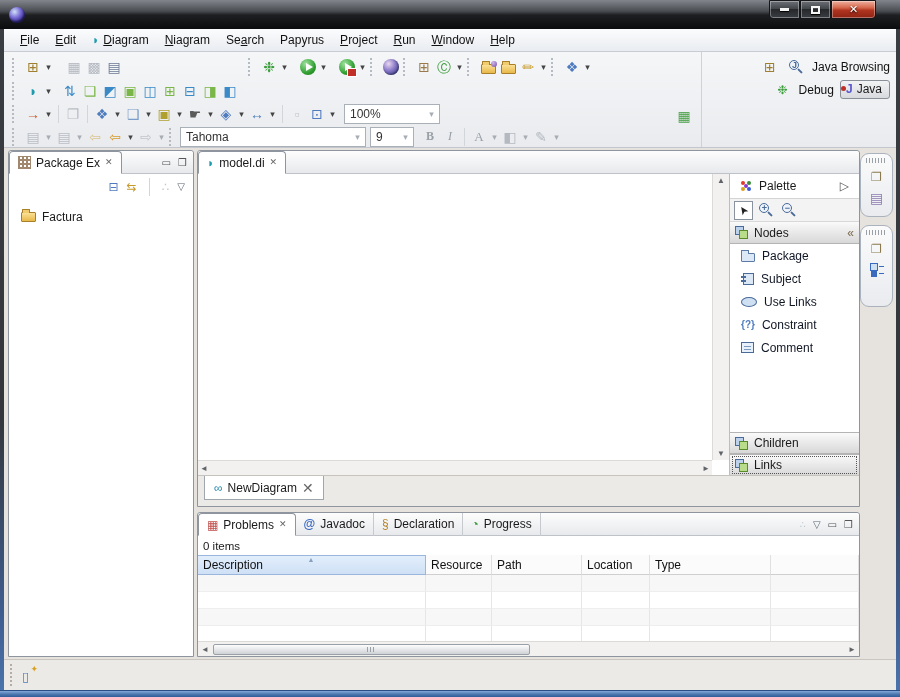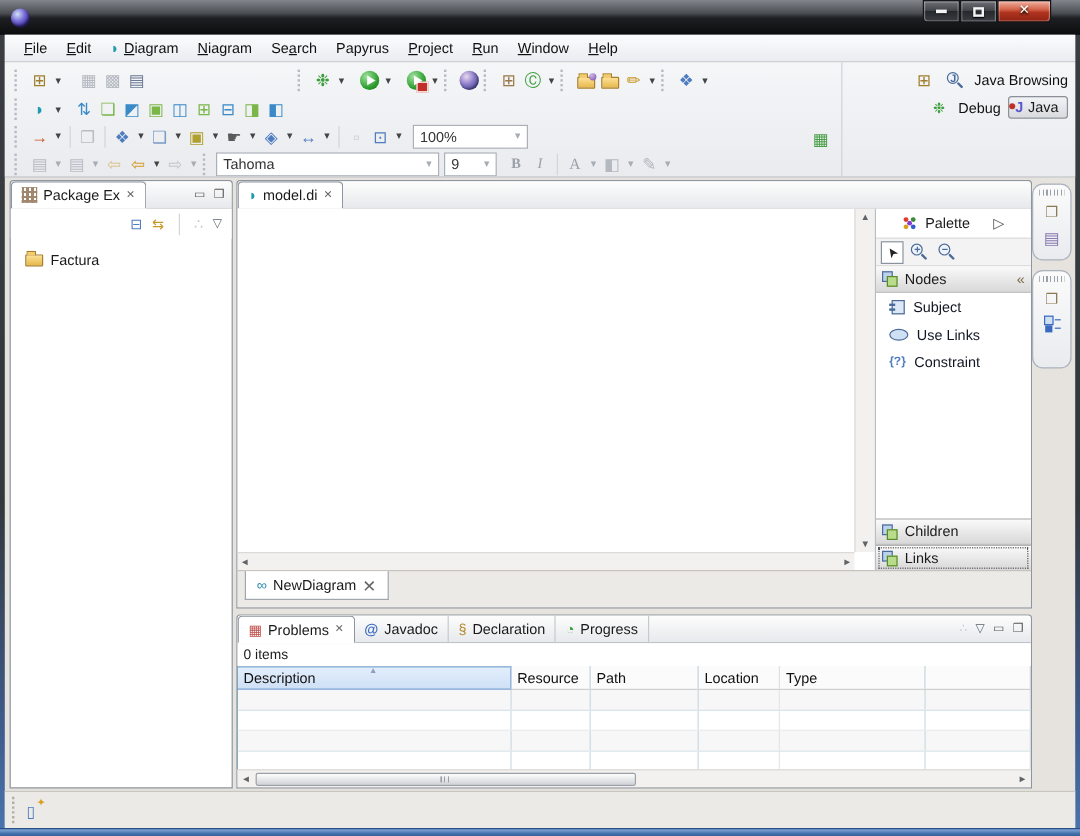--- a/index.html
+++ b/index.html
@@ -88,21 +88,21 @@
   #editor { left:193px; top:121px; width:663px; height:357px; }
   .canvas { position:absolute; left:0; top:23px; right:147px; bottom:46px; background:#fff; }
   .vscroll { position:absolute; top:23px; right:130px; width:17px; bottom:46px; background:#f2f1ef; border-left:1px solid #dcdad6; display:flex; flex-direction:column; justify-content:space-between; align-items:center; padding:2px 0; }
   .hscroll { position:absolute; left:0; right:147px; bottom:31px; height:15px; background:#f2f1ef; border-top:1px solid #dcdad6; display:flex; align-items:center; justify-content:space-between; padding:0 2px; }
   .sbtn { font-style:normal; font-size:8px; color:#606468; }
   .inner-tabs { position:absolute; left:0; right:0; bottom:0; height:31px; background:#eceae6; border-top:1px solid #c6c3bd; display:flex; align-items:flex-start; padding-left:6px; }
   .dtab { display:flex; align-items:center; gap:5px; height:24px; padding:0 9px; background:#fff; border:1px solid #a0a6ae; border-top:none; }
 
   
   .palette { position:absolute; top:23px; right:0; width:130px; bottom:30px; background:#fff; border-left:1px solid #b9bdc4; display:flex; flex-direction:column; }
-  .pal-head { height:25px; display:flex; align-items:center; gap:6px; padding:0 22px; border-bottom:1px solid #d4d4d4; }
+  .pal-head { height:25px; display:flex; align-items:center; gap:6px; padding:0 10px; border-bottom:1px solid #d4d4d4; }
   .ic-dots { position:relative; width:13px; height:13px; flex:none; }
   .ic-dots::before { content:""; position:absolute; width:4px; height:4px; border-radius:50%; background:#e03a2a; left:1px; top:1px;
     box-shadow:6px 0 0 #3a8a3a, 0 6px 0 #d8a020, 6px 6px 0 #3a5ad0, 3px 3px 0 #8a3ad0; }
   .pal-tools { height:23px; display:flex; align-items:center; gap:3px; padding:0 4px; background:#f3f3f3; border-bottom:1px solid #d8d8d8; }
   .tool-sel { width:19px; height:19px; border:1px solid #8a929e; background:#fff; display:flex; align-items:center; justify-content:center; }
   .ic-pointer { font-style:normal; font-size:11px; color:#222; transform:rotate(-125deg); display:inline-block; }
   .drawer-head { height:22px; display:flex; align-items:center; gap:6px; padding:0 5px; background:linear-gradient(180deg,#fafafa,#d8d8d8); border-top:1px solid #b4b4b4; border-bottom:1px solid #b4b4b4; }
   .sq2 { position:relative; width:13px; height:13px; flex:none; }
   .sq2::before { content:""; position:absolute; left:0; top:0; width:7px; height:7px; border:1px solid #4a6a9a; background:#bcd2ec; }
   .sq2::after { content:""; position:absolute; right:0; bottom:0; width:7px; height:7px; border:1px solid #5a8a2a; background:#b8dc8a; }
@@ -127,21 +127,21 @@
   #mini1 { left:860px; top:124px; height:64px; }
   #mini2 { left:860px; top:196px; height:82px; }
   .mini-handle { width:21px; height:5px; background:repeating-linear-gradient(90deg,#9aa0a8 0 1px,transparent 1px 3px); }
   .ic-outline { position:relative; width:14px; height:13px; flex:none; }
   .ic-outline::before { content:""; position:absolute; left:0; top:0; width:6px; height:6px; border:1px solid #3a6ac0; background:#cfe0f2; box-shadow:0 7px 0 -1px #3a6ac0; }
   .ic-outline::after { content:""; position:absolute; right:0; top:3px; width:5px; height:1px; background:#3a6ac0; box-shadow:0 7px 0 #3a6ac0; }
 
   
   #problems { left:193px; top:483px; width:663px; height:145px; }
   .itemcount { height:19px; display:flex; align-items:center; padding-left:5px; background:#fff; font-size:11.5px; }
-  .ptable { position:absolute; left:0; right:0; top:42px; bottom:15px; background:#0369a1; overflow:hidden; }
+  .ptable { position:absolute; left:0; right:0; top:42px; bottom:15px; background:#84cc16; overflow:hidden; }
   .thead, .trowx { display:grid; grid-template-columns:228px 66px 90px 68px 121px 1fr; }
   .th { height:20px; display:flex; align-items:center; padding-left:5px; background:#fbfbfb; border-right:1px solid #e0e0e0; border-bottom:1px solid #cfcfcf; color:#111; }
   .th.sel { position:relative; background:linear-gradient(180deg,#e2eefb,#cfe0f6); border:1px solid #9ab6dc; border-left:none; }
   .th .sort { position:absolute; top:0px; left:50%; margin-left:-4px; font-size:7px; font-style:normal; }
   .td { height:17px; border-right:1px solid #e6e6e6; border-bottom:1px solid #eeeeee; }
   .trowx:nth-child(odd) .td { background:#fff; }
   .trowx:nth-child(even) .td { background:#f7f7f7; }
   .phscroll { position:absolute; left:0; right:0; bottom:0; height:15px; background:#f2f1ef; border-top:1px solid #dcdad6; display:flex; align-items:center; padding:0 3px; }
   .thumb { position:relative; height:11px; border-radius:2px; border:1px solid #9aa0a8; background:linear-gradient(180deg,#fdfdfd,#cfd2d6); margin:0 4px; flex:1; max-width:540px; }
   .thumb::after { content:""; position:absolute; left:50%; top:2px; bottom:2px; width:8px; margin-left:-4px; background:repeating-linear-gradient(90deg,#9aa0a8 0 1px,transparent 1px 3px); }
@@ -533,30 +533,38 @@
           </span>
         </span>
     </div>
     <div class="drawer-head" style="border-top:none">
       <span class="sq2"></span>
       <span>Nodes</span>
       <i class="chev g sm" style="color: rgb(122, 106, 74);">«</i>
     </div>
     <div class="pal-items">
       <div class="pal-item">
+        <span class="ic-folder-o"></span>
+        <span>Package</span>
+      </div>
+      <div class="pal-item">
         <span class="ic-subject"></span>
         <span>Subject</span>
       </div>
       <div class="pal-item">
         <span class="ic-ellipse"></span>
         <span>Use Links</span>
       </div>
       <div class="pal-item">
         <i class="g" style="font-size: 10px; font-weight: bold; color: rgb(79, 124, 191);">{?}</i>
         <span>Constraint</span>
+      </div>
+      <div class="pal-item">
+        <span class="ic-note"></span>
+        <span>Comment</span>
       </div>
     </div>
     <div class="drawer-bottom">
       <div class="drawer-head">
         <span class="sq2"></span>
         <span>Children</span>
       </div>
       <div class="drawer-head links">
         <span class="sq2"></span>
         <span>Links</span>

